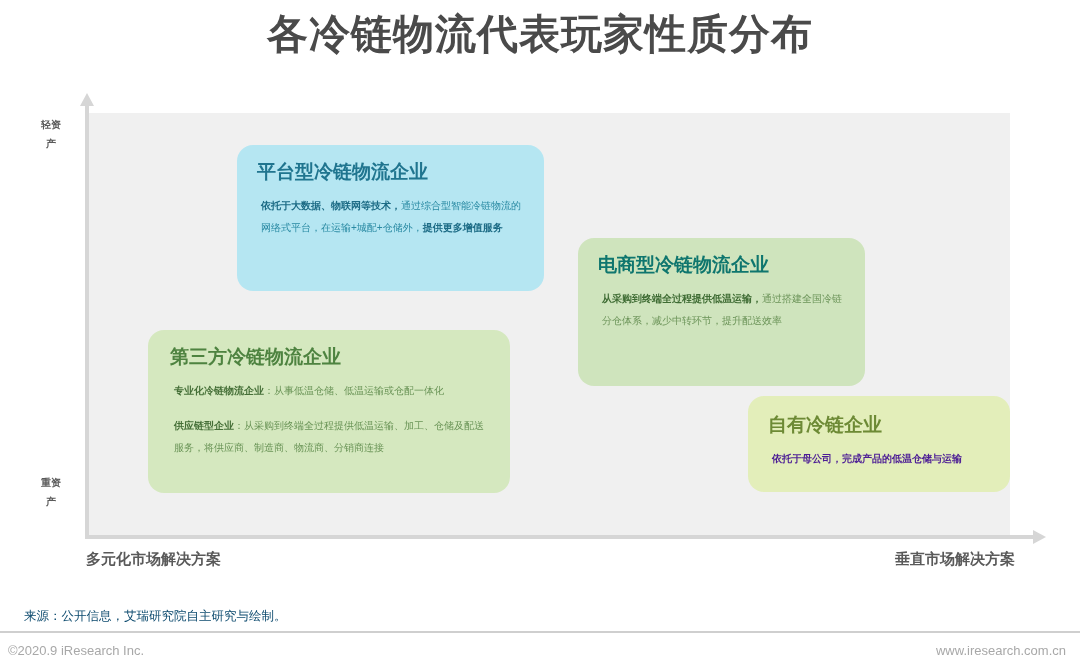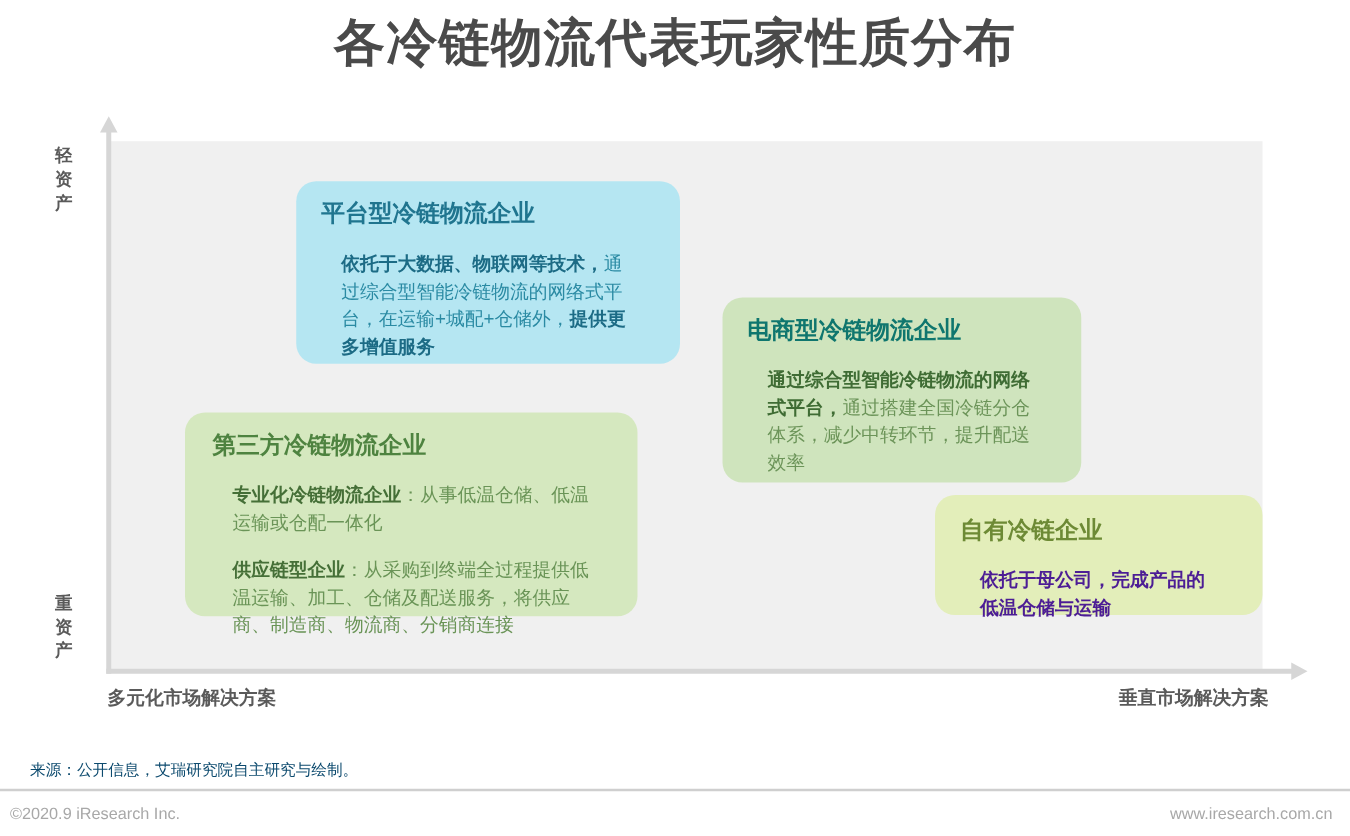--- a/index.html
+++ b/index.html
@@ -75,21 +75,21 @@
     height: 0;
     border-top: 7px solid transparent;
     border-bottom: 7px solid transparent;
     border-left: 13px solid #d6d6d6;
   }
 
   
   .axis-label-v {
     position: absolute;
     width: 22px;
-    font-size: 14px;
+    font-size: 10px;
     font-weight: bold;
     color: #5a5a5a;
     line-height: 19px;
     text-align: center;
     word-break: break-all;
   }
   .label-light-asset { left: 40px; top: 115px; }
   .label-heavy-asset { left: 40px; top: 473px; }
 
   .axis-label-h {
@@ -109,23 +109,23 @@
     border-radius: 16px;
     box-sizing: border-box;
   }
   .card-title {
     font-size: 19px;
     font-weight: bold;
     line-height: 26px;
     margin: 0 0 10px 0;
   }
   .card-body {
-    font-size: 15px;
+    font-size: 10px;
     line-height: 22px;
-    margin: 16px;
+    margin: 4px;
   }
   .card-body + .card-body { margin-top: 13px; }
   .b { font-weight: bold; }
 
   
   .card-platform {
     left: 237px;
     top: 145px;
     width: 307px;
     height: 146px;
@@ -231,21 +231,21 @@
 </div>
 
 <div class="card card-thirdparty">
   <div class="card-title">第三方冷链物流企业</div>
   <div class="card-body"><span class="b">专业化冷链物流企业</span><span>：从事低温仓储、低温运输或仓配一体化</span></div>
   <div class="card-body"><span class="b">供应链型企业</span><span>：从采购到终端全过程提供低温运输、加工、仓储及配送服务，将供应商、制造商、物流商、分销商连接</span></div>
 </div>
 
 <div class="card card-ecommerce">
   <div class="card-title">电商型冷链物流企业</div>
-  <div class="card-body"><span class="b">通过综合型智能冷链物流的网络式平台，</span><span>通过搭建全国冷链分仓体系，减少中转环节，提升配送效率</span></div>
+  <div class="card-body"><span class="b">从采购到终端全过程提供低温运输，</span><span>通过搭建全国冷链分仓体系，减少中转环节，提升配送效率</span></div>
 </div>
 
 <div class="card card-own">
   <div class="card-title">自有冷链企业</div>
   <div class="card-body"><span class="b">依托于母公司，完成产品的低温仓储与运输</span></div>
 </div>
 
 <div class="source-note">来源：公开信息，艾瑞研究院自主研究与绘制。</div>
 <div class="footer-rule"></div>
 <div class="copyright">©2020.9 iResearch Inc.</div>

